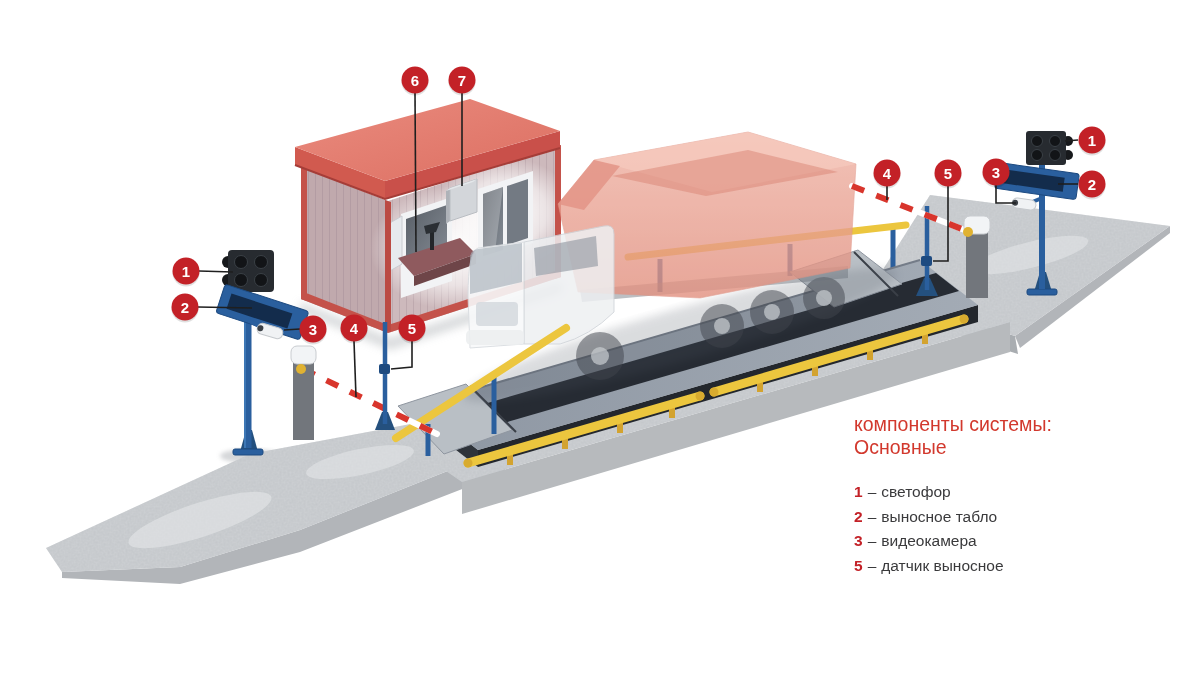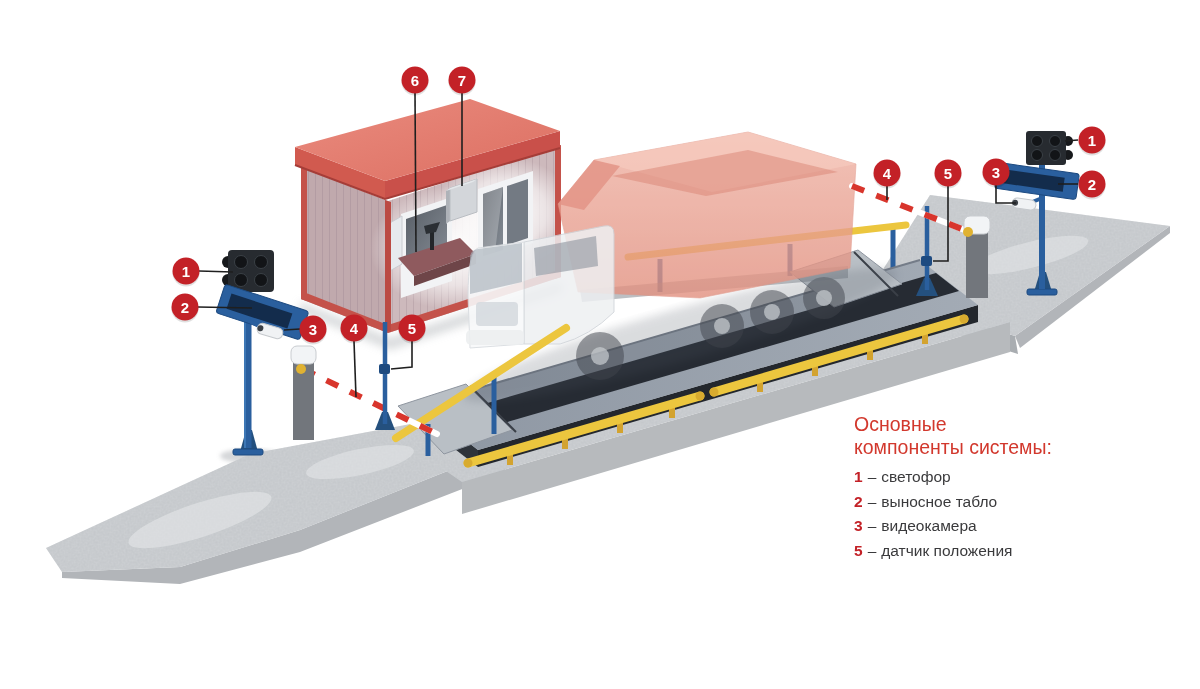--- a/index.html
+++ b/index.html
@@ -2,21 +2,21 @@
 <html><head>
 <meta charset="utf-8">
 <style>
   html,body{margin:0;padding:0;background:#ffffff;}
   #stage{position:relative;width:1200px;height:689px;background:#ffffff;overflow:hidden;
          font-family:"Liberation Sans","DejaVu Sans",sans-serif;}
   #scene{position:absolute;left:0;top:0;}
   .badge-num{font:bold 15px "Liberation Sans","DejaVu Sans",sans-serif;fill:#ffffff;}
   .legend{position:absolute;left:854px;top:413px;}
   .legend-title{font-size:19.5px;line-height:23px;color:#d2382d;}
-  .legend-items{margin-top:6px;}
+  .legend-items{margin-top:21px;}
   .legend-item{font-size:15.5px;line-height:24.6px;color:#3a3a3c;white-space:nowrap;}
   .legend-item .num{color:#c32127;font-weight:bold;}
   .legend-item .sep{margin:0 5px;color:#3a3a3c;}
 </style>
 </head>
 <body>
 
 <div id="stage">
 
 <svg id="scene" width="1200" height="689" viewBox="0 0 1200 689">
@@ -359,24 +359,24 @@
     <g>
       <circle cx="1092" cy="186" r="13.5" fill="#000000" opacity="0.12"></circle>
       <circle cx="1092" cy="184" r="13.5" fill="#c32127"></circle>
       <text x="1092" y="189.5" text-anchor="middle" class="badge-num">2</text>
     </g>
   </g>
 </svg>
 
 <div class="legend">
   <div class="legend-title">
+    <div>компоненты системы:</div>
     <div>Основные</div>
-    <div>компоненты системы:</div>
   </div>
   <div class="legend-items">
     <div class="legend-item"><span class="num">1</span><span class="sep">–</span><span class="lbl">светофор</span></div>
     <div class="legend-item"><span class="num">2</span><span class="sep">–</span><span class="lbl">выносное табло</span></div>
     <div class="legend-item"><span class="num">3</span><span class="sep">–</span><span class="lbl">видеокамера</span></div>
-    <div class="legend-item"><span class="num">5</span><span class="sep">–</span><span class="lbl">датчик положения</span></div>
+    <div class="legend-item"><span class="num">5</span><span class="sep">–</span><span class="lbl">датчик выносное</span></div>
   </div>
 </div>
 
 </div>
 
 </body></html>

